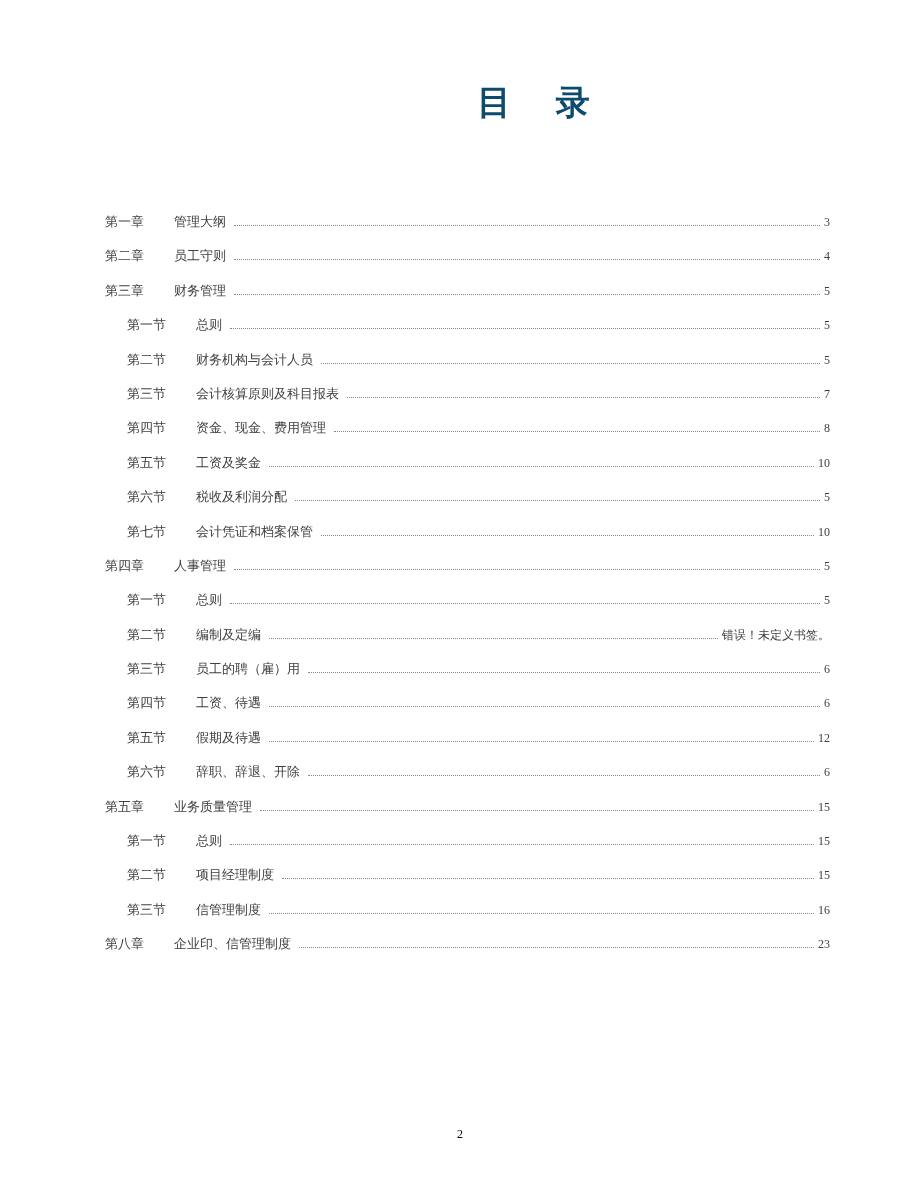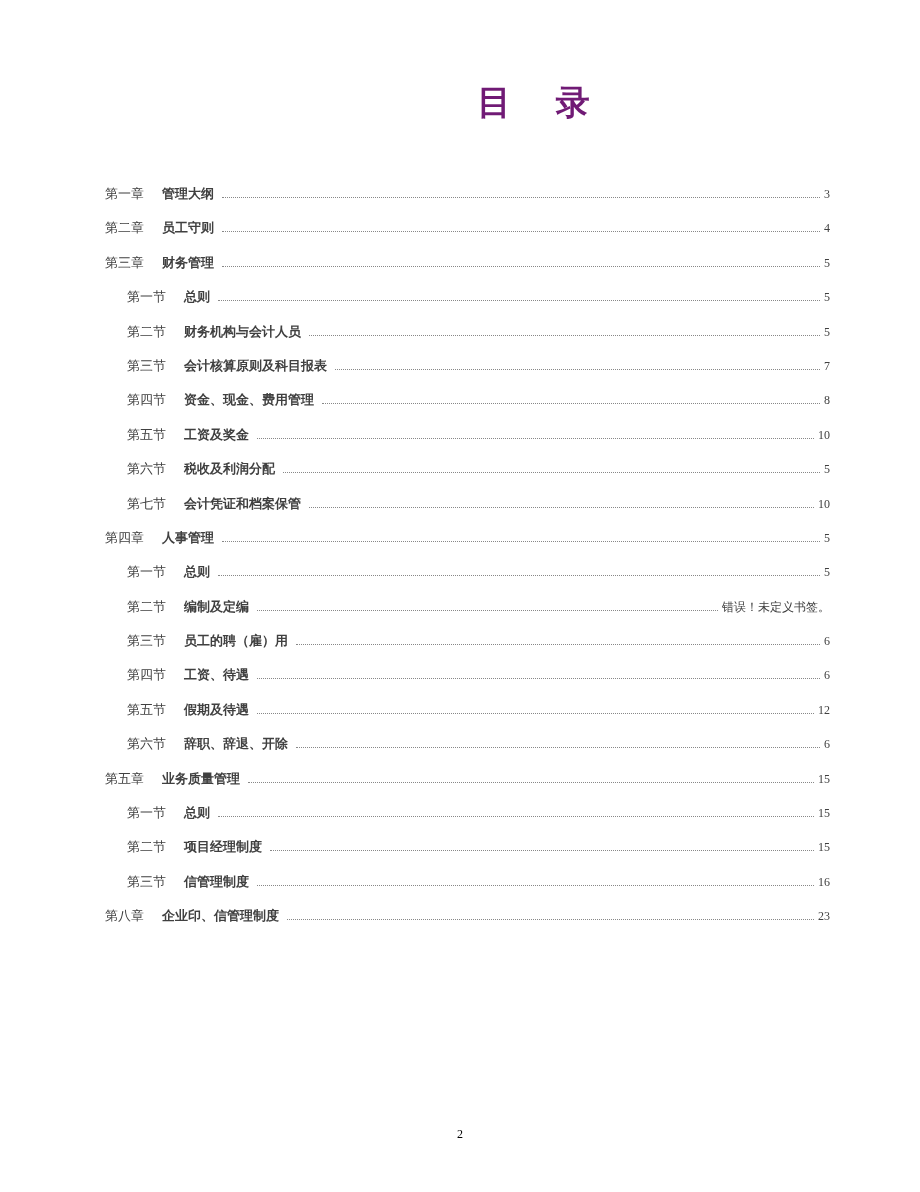--- a/index.html
+++ b/index.html
@@ -15,23 +15,23 @@
       position: relative;
     }
     .page {
       padding: 80px 90px 60px 105px;
     }
     .title {
       text-align: center;
       font-size: 34px;
       font-family: "SimSun", "宋体", serif;
       letter-spacing: 18px;
-      margin-bottom: 60px;
+      margin-bottom: 88px;
       margin-left: 150px;
-      color: #701a75;
+      color: #0c4a6e;
     }
     .toc {
       font-size: 13px;
       color: #404040;
     }
     .toc-entry {
       display: flex;
       align-items: baseline;
       margin-bottom: 17.5px;
       line-height: 1.3;
@@ -43,22 +43,21 @@
       padding-left: 22px;
       justify-content: center;
     }
     .toc-label {
       white-space: nowrap;
       flex-shrink: 0;
     }
     .toc-title {
       white-space: nowrap;
       flex-shrink: 0;
-      margin-left: 18px;
-      font-weight: bold;
+      margin-left: 30px;
     }
     .toc-leader {
       flex: 1;
       border-bottom: 1px dotted #888;
       margin: 0 4px 2px 8px;
       min-width: 10px;
     }
     .toc-page {
       white-space: nowrap;
       flex-shrink: 0;

